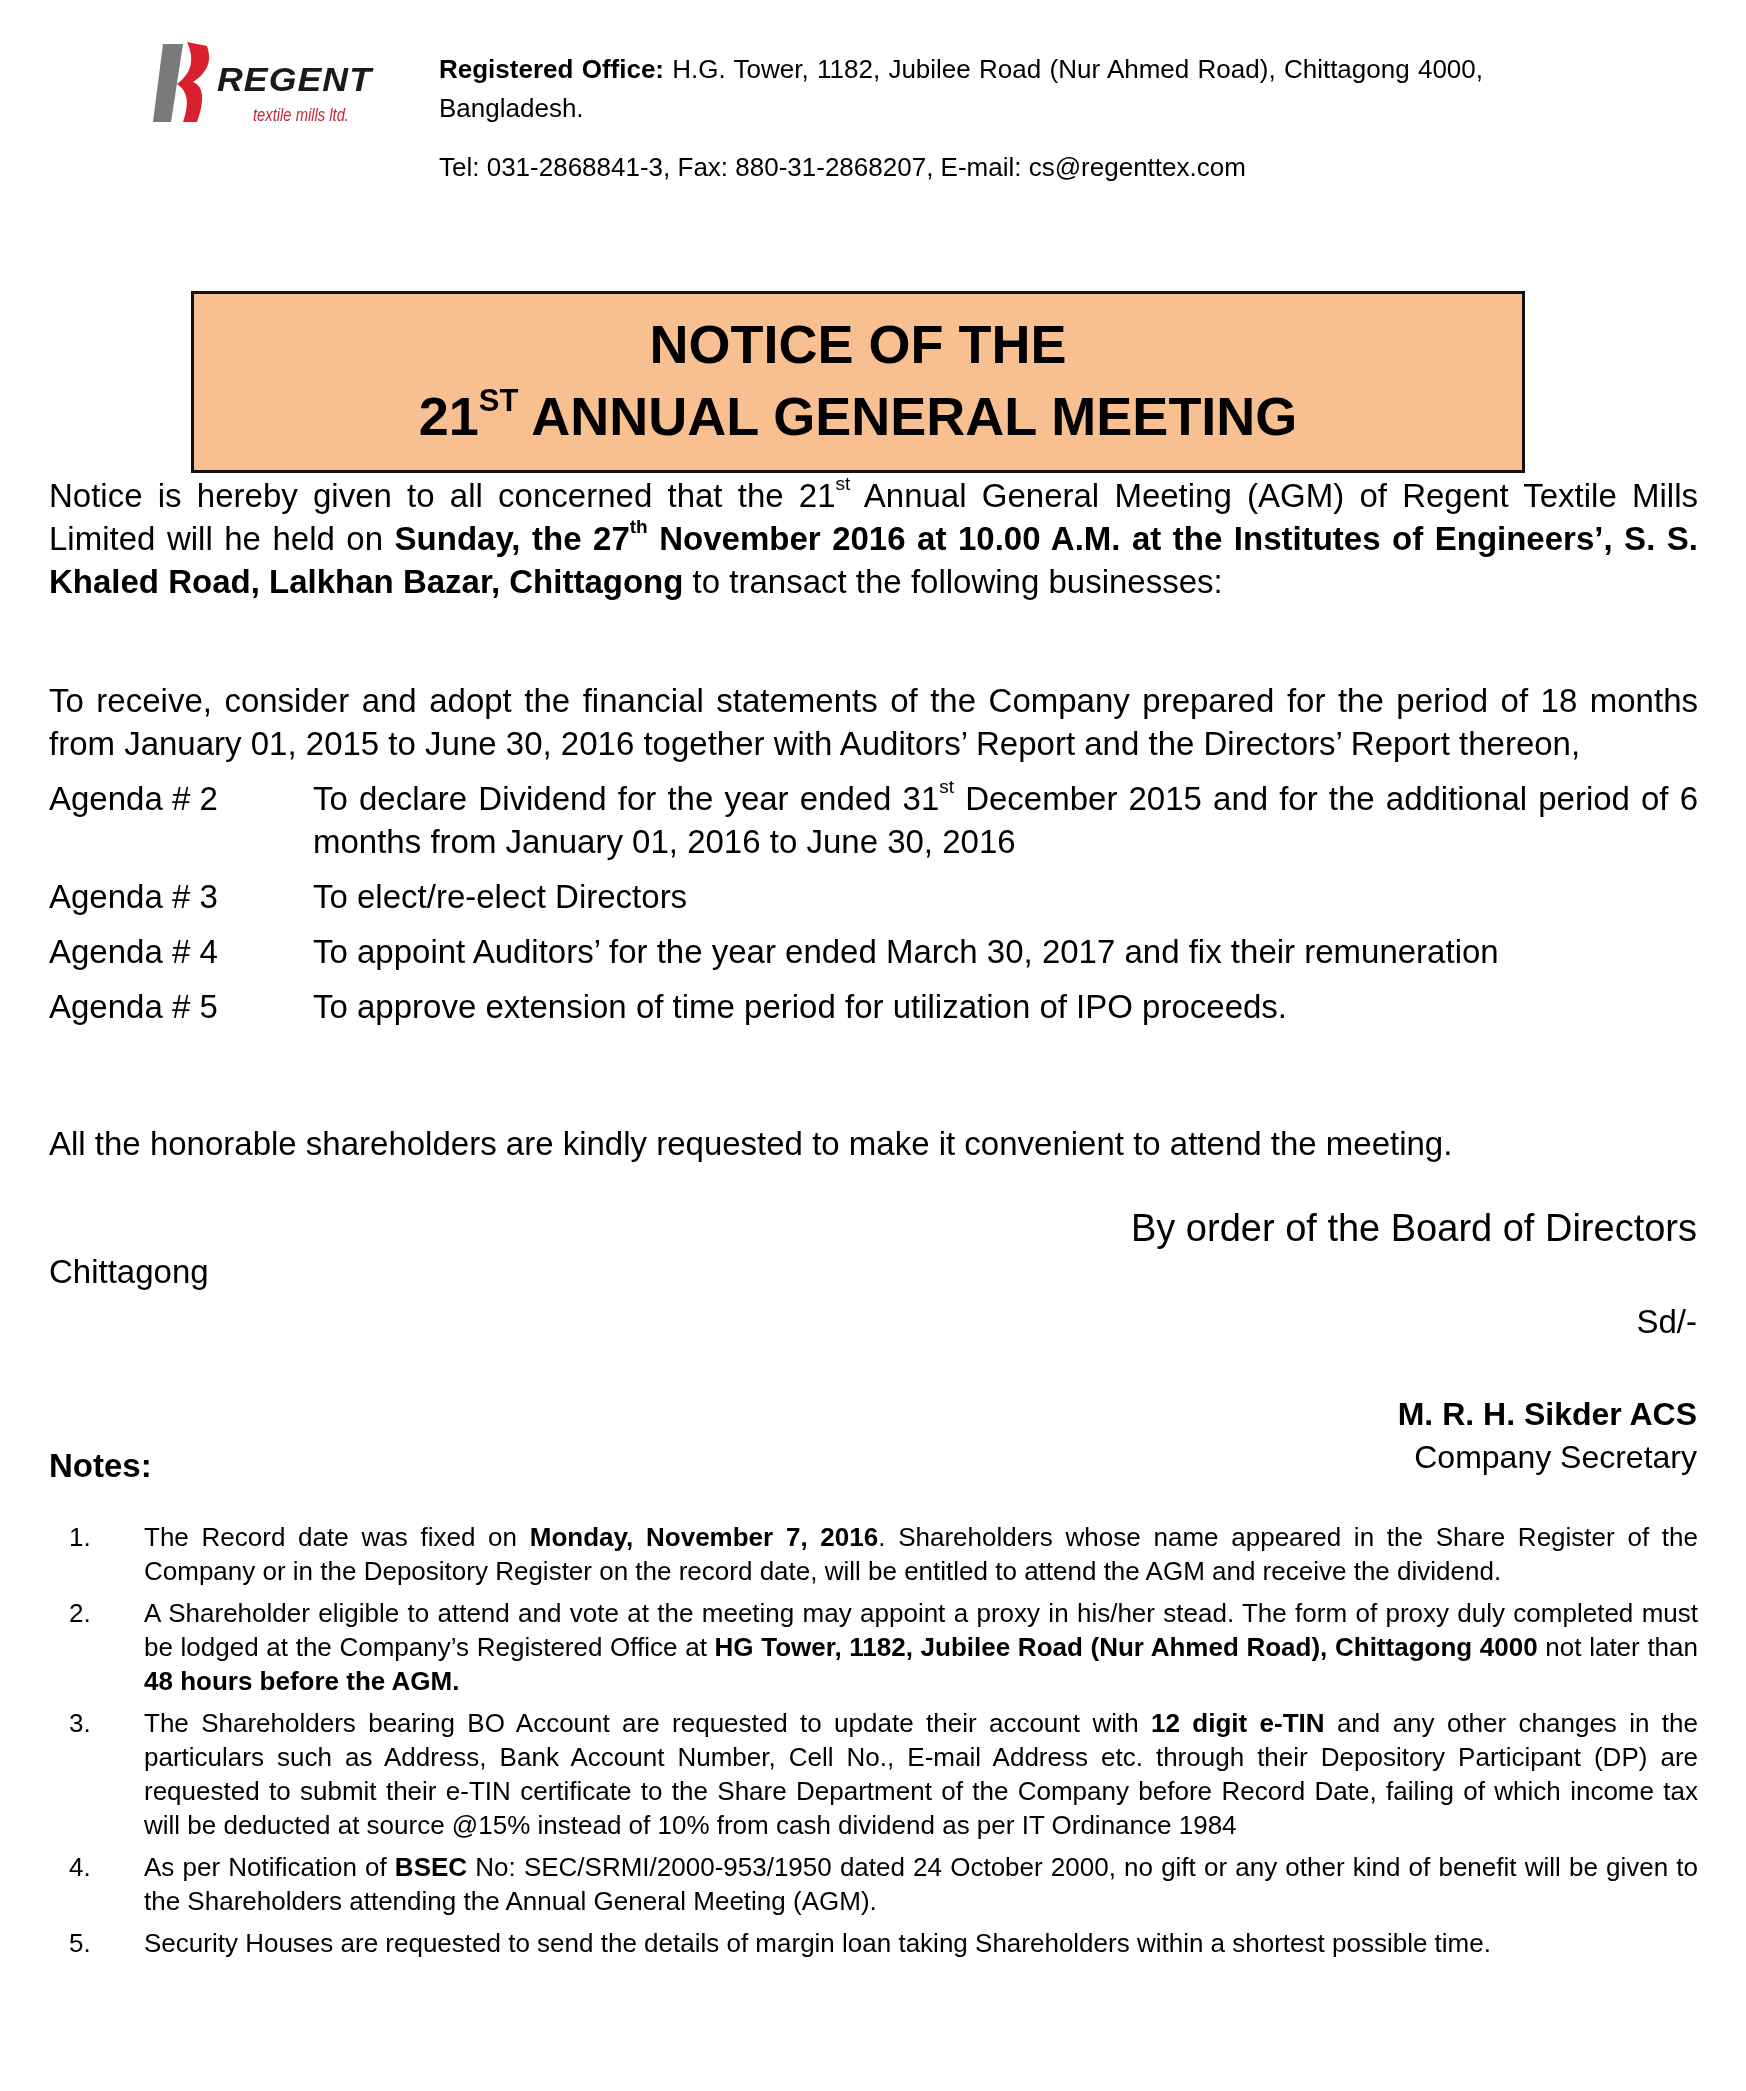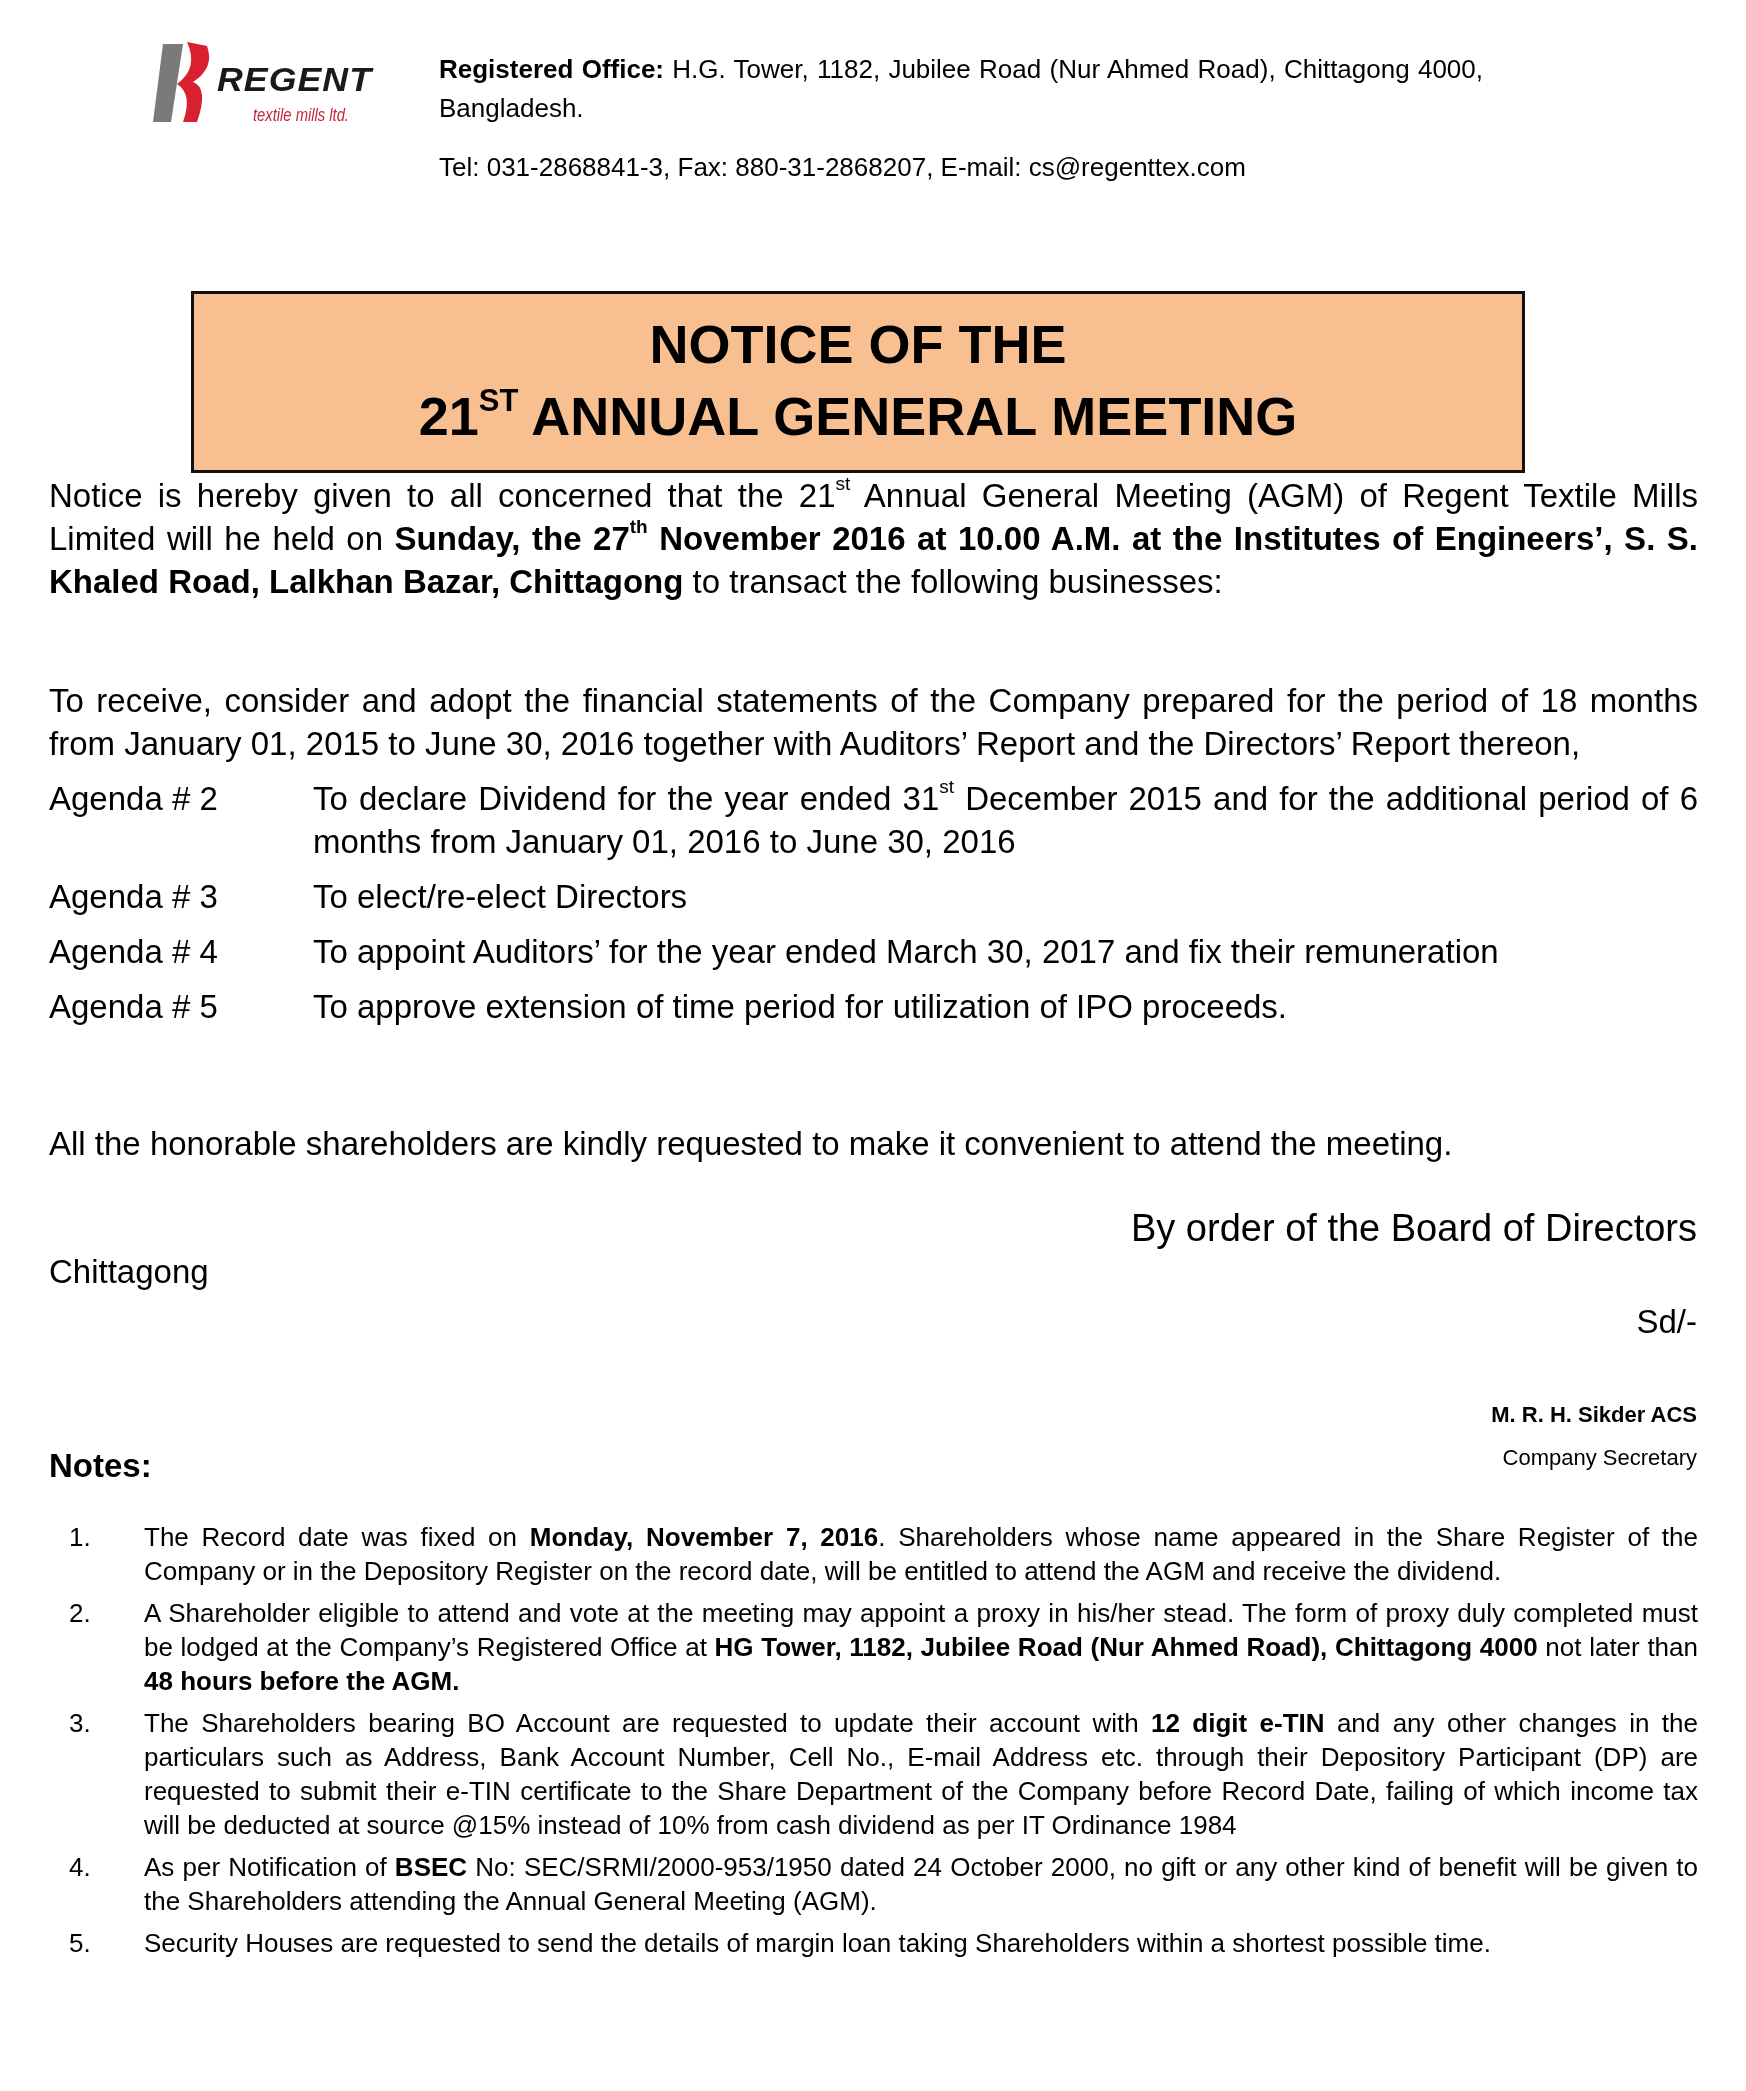--- a/index.html
+++ b/index.html
@@ -43,21 +43,21 @@
   .intro { top: 474px; }
   .agenda { position: absolute; left: 49px; top: 679px; width: 1649px; font-size: 33px; line-height: 43px; }
   .agenda-row { display: flex; margin-bottom: 12px; }
   .agenda-row .lbl { width: 264px; flex: none; }
   .agenda-row .txt { flex: 1; text-align: justify; }
 
   .closing { top: 1122px; }
   .board { position: absolute; right: 49px; top: 1207px; font-size: 38px; line-height: 43px; }
   .date-block { position: absolute; left: 49px; top: 1250px; font-size: 33px; line-height: 43px; }
   .sd { position: absolute; right: 49px; top: 1300px; font-size: 33px; line-height: 43px; }
-  .signer { position: absolute; right: 49px; top: 1393px; font-size: 22px; line-height: 43px; text-align: right; }
+  .signer { position: absolute; right: 49px; top: 1393px; font-size: 32px; line-height: 43px; text-align: right; }
   .signer .name { font-weight: bold; }
 
   .notes-title { position: absolute; left: 49px; top: 1446px; font-weight: bold; font-size: 33px; line-height: 40px; }
   .notes { position: absolute; left: 49px; top: 1520px; width: 1649px; font-size: 26px; line-height: 34px; }
   .note { display: flex; margin-bottom: 8px; }
   .note .num { width: 95px; flex: none; padding-left: 20px; box-sizing: border-box; }
   .note .txt { flex: 1; text-align: justify; }
   b { font-weight: bold; }
 </style>
 </head>

